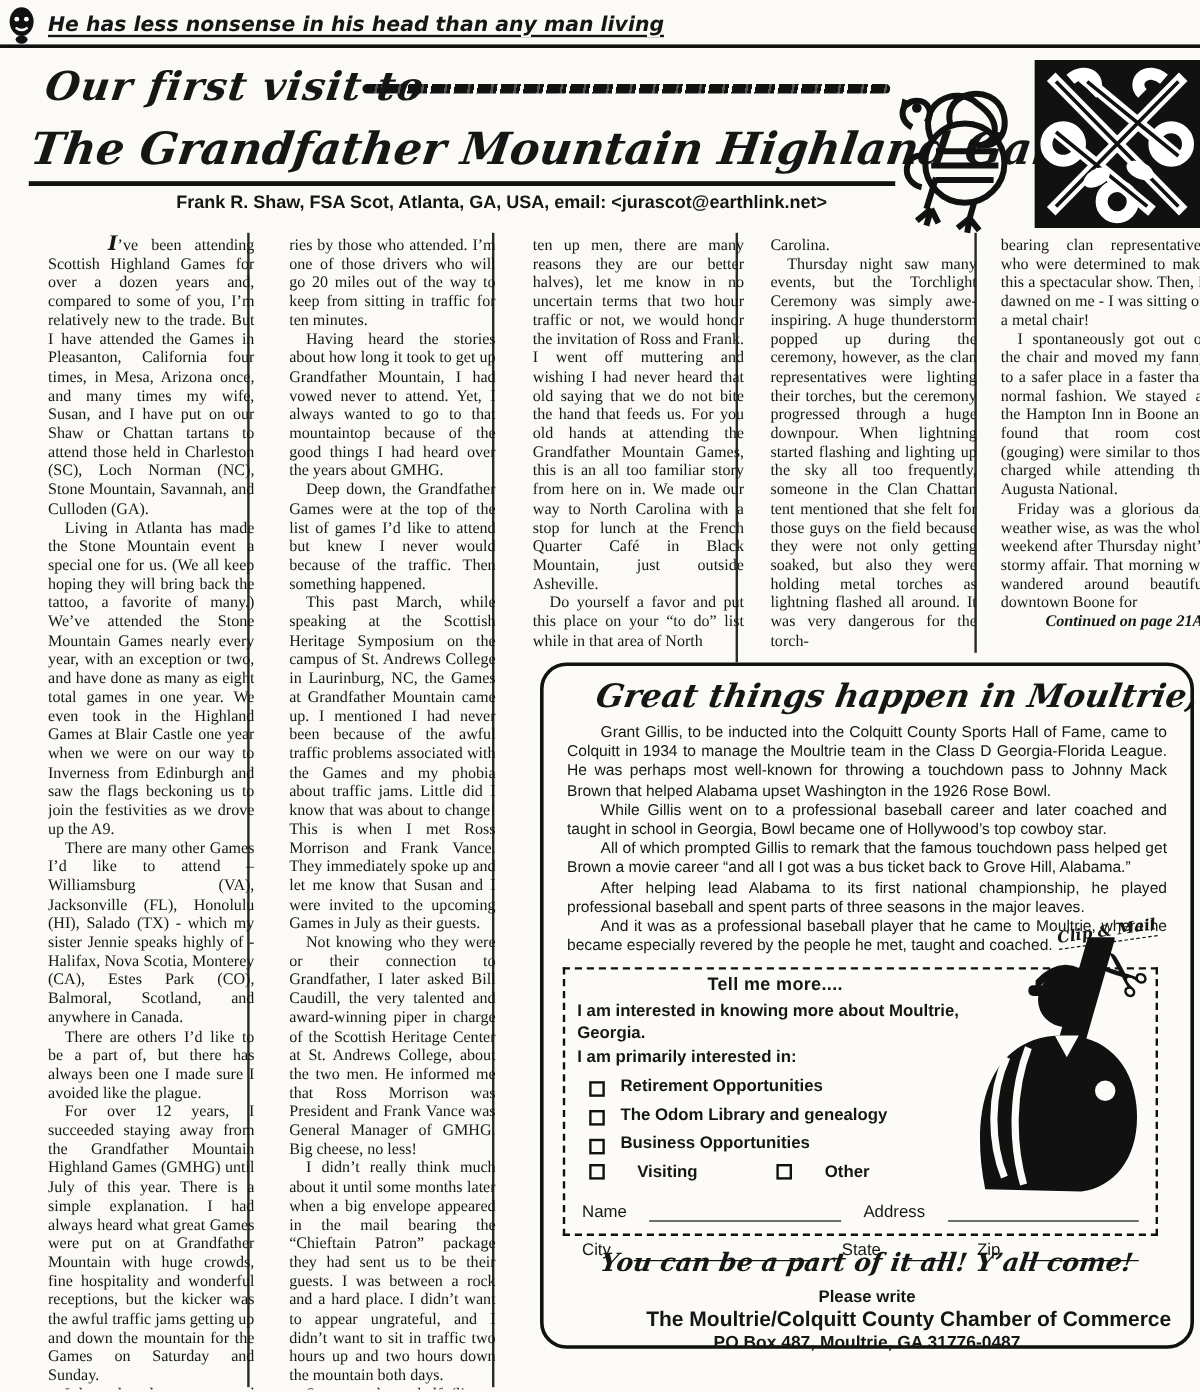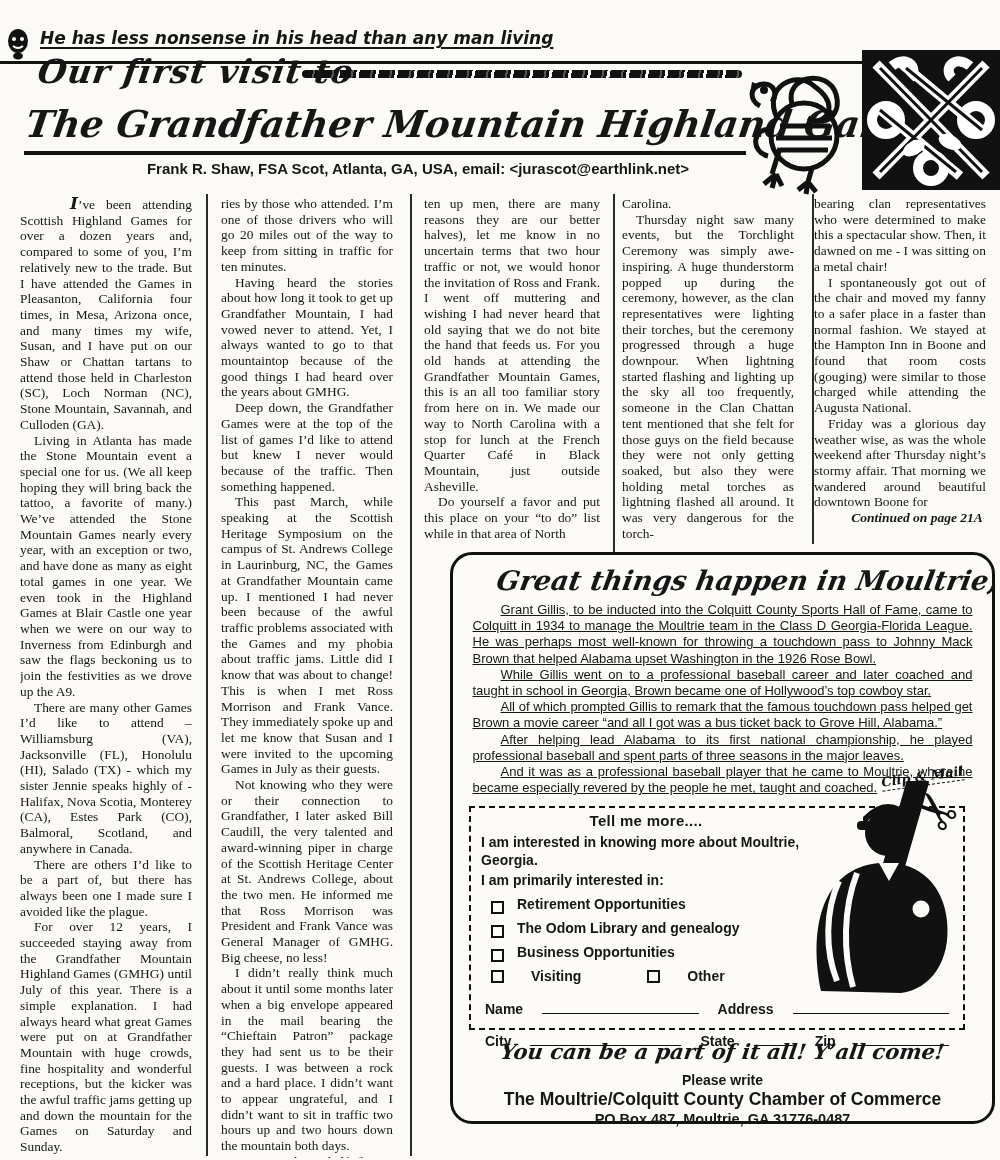--- a/index.html
+++ b/index.html
@@ -5,21 +5,21 @@
   * { box-sizing: border-box; }
   html,body { margin:0; padding:0; background:#e8e6e0; }
   #page {
     position: relative; width:1000px; height:1160px; margin:0 auto;
     background:#fbfaf6; color:#161616; overflow:hidden;
     font-family:"Liberation Serif", serif;
   }
   
   #masthead {
     position:absolute; left:0; top:4px; width:1000px; height:36px;
-    display:flex; align-items:flex-start; border-bottom:3px solid #111;margin-top:24px;
+    display:flex; align-items:center; border-bottom:3px solid #111;
   }
   #masthead .logo { margin-left:6px; }
   .motto {
     margin-left:10px; font:italic 600 17px "DejaVu Sans", sans-serif;
     text-decoration:underline; text-decoration-thickness:2px; text-underline-offset:3px;
   }
   .issue {
     margin-left:auto; margin-right:6px;
     font:italic 700 17px "DejaVu Sans", sans-serif;
   }
@@ -35,21 +35,21 @@
   #byline {
     position:absolute; left:90px; top:160px; width:656px; text-align:center;
     font:700 15px "Liberation Sans", sans-serif;
   }
   
   #celtic-bird { position:absolute; left:742px; top:56px; }
   #celtic-knot { position:absolute; left:862px; top:50px; }
   
   .col {
     position:absolute; top:196px; text-align:justify;
-    font-size:13.4px; line-height:15.7px; overflow:hidden;
+    font-size:13.4px; line-height:15.7px; overflow:hidden;margin-left:20px;
   }
   .col p { margin:0; text-indent:14px; }
   .col p.noind { text-indent:0; }
   #col1 { left:20px;  width:172px; height:962px; }
   #col2 { left:221px; width:172px; height:962px; }
   #col3 { left:424px; width:176px; height:358px; }
   #col4 { left:622px; width:172px; height:350px; }
   #col5 { left:814px; width:172px; height:360px; }
   #opening-par { text-indent:50px; }
   .lead-i { font-family:"DejaVu Serif", serif; font-style:italic; font-weight:700; font-size:17px; }
@@ -62,21 +62,21 @@
   
   #moultrie {
     position:absolute; left:450px; top:552px; width:545px; height:572px;
     border:3.5px solid #111; border-radius:22px; background:#fcfbf8; z-index:3;
     padding:8px 16px 0 16px;
   }
   #moultrie-heading {
     font-size:27px; margin:2px 0 6px 28px; transform:skewX(-10deg); white-space:nowrap;
   }
   #moultrie-text {
-    font:13px/16.2px "Liberation Sans", sans-serif; text-align:justify; width:500px; margin:0 auto;text-decoration:underline;
+    font:13px/16.2px "Liberation Sans", sans-serif; text-align:justify; width:500px; margin:0 auto;
   }
   #moultrie-text p { margin:0; text-indent:28px; }
   #clip-note {
     position:absolute; left:428px; top:214px; font:italic 700 13px "DejaVu Serif", serif;
     transform:rotate(-8deg); border-bottom:1px dashed #111; padding-bottom:1px; white-space:nowrap;
   }
   #scissors-icon {
     position:absolute; left:462px; top:228px; font-size:52px; color:#111;
     transform:rotate(-140deg); line-height:1;
   }
@@ -89,28 +89,28 @@
   }
   #form-title { width:330px; text-align:center; font-weight:700; font-size:15px; letter-spacing:.3px; }
   .form-line { margin-top:3px; width:360px; }
   .opt-row { display:flex; align-items:flex-end; gap:13px; margin:6.5px 0 0 10px; width:350px; }
   .checkbox {
     width:13px; height:13px; border:2px solid #111; background:#fcfbf8; flex:0 0 auto;
   }
   .opt-pair { display:flex; align-items:center; gap:27px; }
   .opt-gap { width:40px; }
   #send-label { margin:9px 0 0 22px; font-weight:700; }
-  .field-row { display:flex; align-items:flex-start; margin:15px 4px 0 4px; gap:19px; font-weight:700; }
+  .field-row { display:flex; align-items:flex-end; margin:15px 4px 0 4px; gap:19px; font-weight:400; }
   .fill { border-bottom:1.6px solid #111; height:13px; }
   .fill-grow { flex:1 1 auto; }
   .fill-state { width:42px; }
   
   #tagline { text-align:center; font-size:21px; margin-top:9px; transform:skewX(-8deg); }
   #please-write { text-align:center; font:700 14px "Liberation Sans", sans-serif; margin-top:8px; }
-  #chamber { text-align:center; font:700 17.5px "Liberation Sans", sans-serif; margin-top:1px; }
+  #chamber { text-align:right; font:700 17.5px "Liberation Sans", sans-serif; margin-top:1px; }
   #pobox { text-align:center; font:700 14.5px "Liberation Sans", sans-serif; margin-top:1px; }
 </style>
 </head>
 <body>
 
 <div id="page">
 
   <div id="masthead">
     <svg class="logo" width="24" height="32" viewBox="0 0 24 32">
       <ellipse cx="12" cy="13" rx="10" ry="12" fill="#111"></ellipse>
@@ -195,21 +195,21 @@
     <p class="noind">bearing clan representatives who were determined to make this a spectacular show. Then, it dawned on me - I was sitting on a metal chair!</p>
     <p>I spontaneously got out of the chair and moved my fanny to a safer place in a faster than normal fashion. We stayed at the Hampton Inn in Boone and found that room costs (gouging) were similar to those charged while attending the Augusta National.</p>
     <p>Friday was a glorious day weather wise, as was the whole weekend after Thursday night’s stormy affair. That morning we wandered around beautiful downtown Boone for</p>
     <p class="continued">Continued on page 21A</p>
   </div>
 
   <div id="moultrie">
     <div id="moultrie-heading" class="script">Great things happen in Moultrie, Georgia!</div>
     <div id="moultrie-text">
       <p>Grant Gillis, to be inducted into the Colquitt County Sports Hall of Fame, came to Colquitt in 1934 to manage the Moultrie team in the Class D Georgia-Florida League.  He was perhaps most well-known for throwing a touchdown pass to Johnny Mack Brown that helped Alabama upset Washington in the 1926 Rose Bowl.</p>
-      <p>While Gillis went on to a professional baseball career and later coached and taught in school in Georgia, Brown became one of Hollywood’s top cowboy star.</p>
+      <p>While Gillis went on to a professional baseball career and later coached and taught in school in Georgia, Bowl became one of Hollywood’s top cowboy star.</p>
       <p>All of which prompted Gillis to remark that the famous touchdown pass helped get Brown a movie career “and all I got was a bus ticket back to Grove Hill, Alabama.”</p>
       <p>After helping lead Alabama to its first national championship, he played professional baseball and spent parts of three seasons in the major leaves.</p>
       <p>And it was as a professional baseball player that he came to Moultrie, where he became especially revered by the people he met, taught and coached.</p>
     </div>
 
     <div id="clip-note">Clip &amp; Mail</div>
     <div id="scissors-icon">✂</div>
 
     <svg id="player" width="180" height="215" viewBox="0 0 180 215">
       <g>

